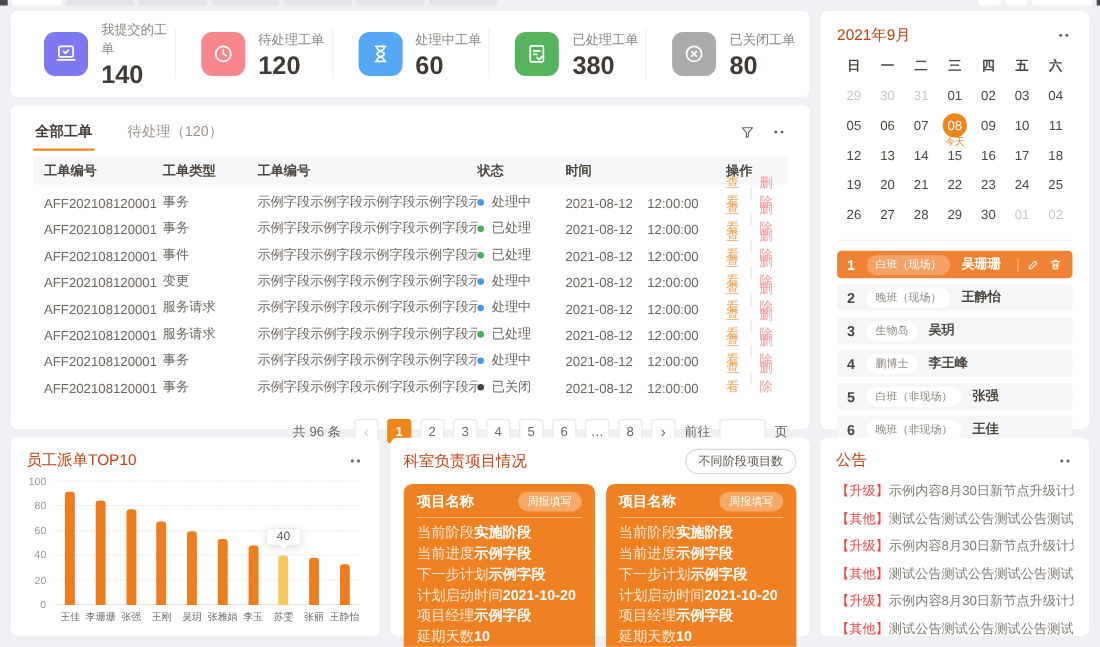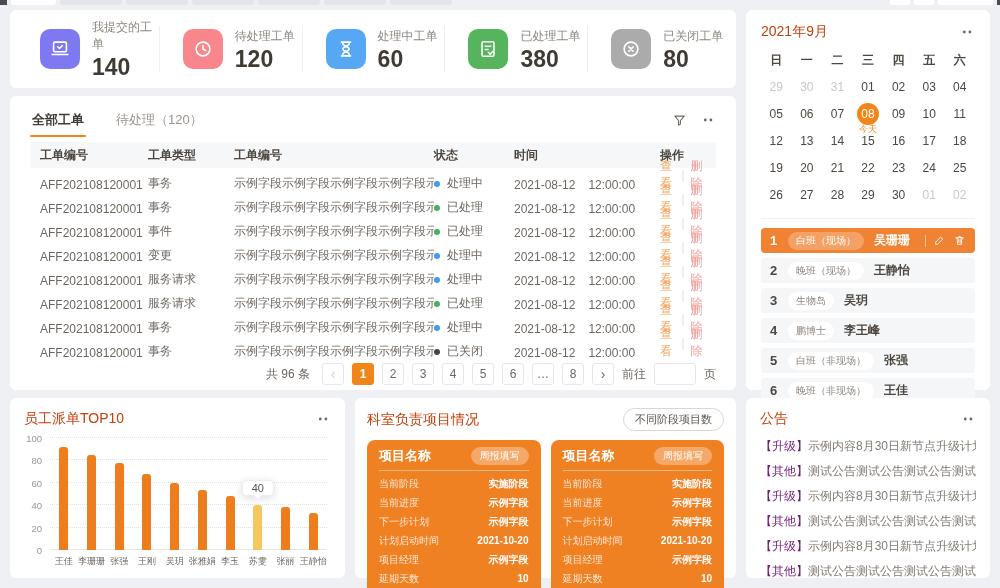--- a/index.html
+++ b/index.html
@@ -45,21 +45,21 @@
   .trow{display:flex;height:24px;align-items:flex-end;font-size:12px;color:#6E6760;padding:0 10px}
   .c1{width:108px}.c2{width:86px}.c3{width:200px;white-space:nowrap;overflow:hidden}
   .c4{width:80px;display:flex;align-items:center}
   .c5{width:146px;display:flex;gap:13px;white-space:nowrap}
   .c6{flex:1;display:flex;align-items:center}
   .dot{width:6px;height:6px;border-radius:50%;margin-right:7px;flex:none}
   .act-view{color:#F2A55C;cursor:pointer}
   .act-sep{color:#E8E3DE;margin:0 6px}
   .act-del{color:#F59B9B;cursor:pointer}
 
-  .pagination{display:flex;align-items:center;justify-content:flex-end;gap:8px;margin-top:3px;font-size:12px;color:#6E6760}
+  .pagination{display:flex;align-items:center;justify-content:flex-end;gap:8px;margin-top:21px;font-size:12px;color:#6E6760}
   .pg-total{margin-right:4px}
   .pg-btn{min-width:22px;height:22px;border:1px solid #E7E7E7;border-radius:3px;background:#fff;display:flex;align-items:center;justify-content:center;font-size:12px;color:#6E6760;cursor:pointer;box-sizing:border-box;padding:0 4px}
   .pg-btn.active{background:#F08519;border-color:#F08519;color:#fff;font-weight:bold}
   .pg-btn.disabled{color:#CFCFCF;cursor:default}
   .pg-arrow{font-size:14px;line-height:1}
   .pg-input{width:42px;height:22px;border:1px solid #E7E7E7;border-radius:3px;box-sizing:border-box;outline:none;font-size:12px;text-align:center;color:#6E6760}
 
   
   .bottom-row{display:flex;gap:10px}
   .chart-card{width:335px;height:180px;padding:12px 14px 8px}
@@ -80,21 +80,21 @@
   .xl{flex:1;text-align:center;font-size:9px;color:#6E6760;white-space:nowrap;overflow:visible}
 
   
   .proj-card{width:381px;height:180px;padding:10px 12px}
   .stage-btn{border:1px solid #DCD6CF;border-radius:12px;padding:3px 11px;font-size:11px;color:#5C554E;background:#fff;cursor:pointer}
   .proj-cards{display:flex;gap:10px;margin-top:9px}
   .pcard{flex:1;background:#EF8122;border-radius:8px;padding:7px 12px 8px;color:#fff}
   .pcard-head{display:flex;justify-content:space-between;align-items:center;padding-bottom:5px;border-bottom:1px solid rgba(255,255,255,.45);margin-bottom:3px}
   .pcard-name{font-size:13px;font-weight:bold}
   .report-btn{background:rgba(255,255,255,.32);border-radius:10px;padding:2px 9px;font-size:10px;cursor:pointer}
-  .prow{display:flex;justify-content:space-between;font-size:10px;height:19px;align-items:center}
+  .prow{display:flex;justify-content:flex-start;font-size:13px;height:19px;align-items:center}
   .pl{color:rgba(255,255,255,.82)}
   .pv{font-weight:bold}
 
   
   .cal-card{height:380px;padding:13px 15px}
   .cal-grid{display:grid;grid-template-columns:repeat(7,1fr);text-align:center;margin-top:6px}
   .cal-wd{font-size:12px;color:#4C463F;font-weight:bold;height:26px;line-height:26px}
   .cal-day{height:27px;display:flex;align-items:center;justify-content:center;font-size:12px;font-weight:400;color:#4C463F;position:relative;cursor:pointer}
   .cal-day.muted{color:#CBC7C2}
   .day-num{display:flex;align-items:center;justify-content:center}
@@ -108,21 +108,21 @@
   .shift-row.active .shift-badge{background:rgba(255,255,255,.25);color:#fff}
   .shift-name{font-weight:bold;white-space:nowrap}
   .shift-tools{margin-left:auto;display:flex;align-items:center;gap:7px}
   .shift-tooldiv{width:1px;height:12px;background:rgba(255,255,255,.5)}
   .icon-btn{display:flex;align-items:center;cursor:pointer}
 
   
   .notice-card{height:180px;padding:12px 14px;overflow:hidden}
   .notice-list{margin-top:6px}
   .notice-item{font-size:12px;height:25px;line-height:25px;white-space:nowrap;overflow:hidden;color:#807A73;cursor:pointer}
-  .notice-tag{color:#701a75}
+  .notice-tag{color:#ef4444}
 </style>
 </head>
 <body>
 
 <div class="topstrip">
   <div class="seg darkl"></div>
   <div class="seg activetab"></div>
   <div class="seg graytab"></div>
   <div class="seg graytab"></div>
   <div class="seg graytab"></div>

